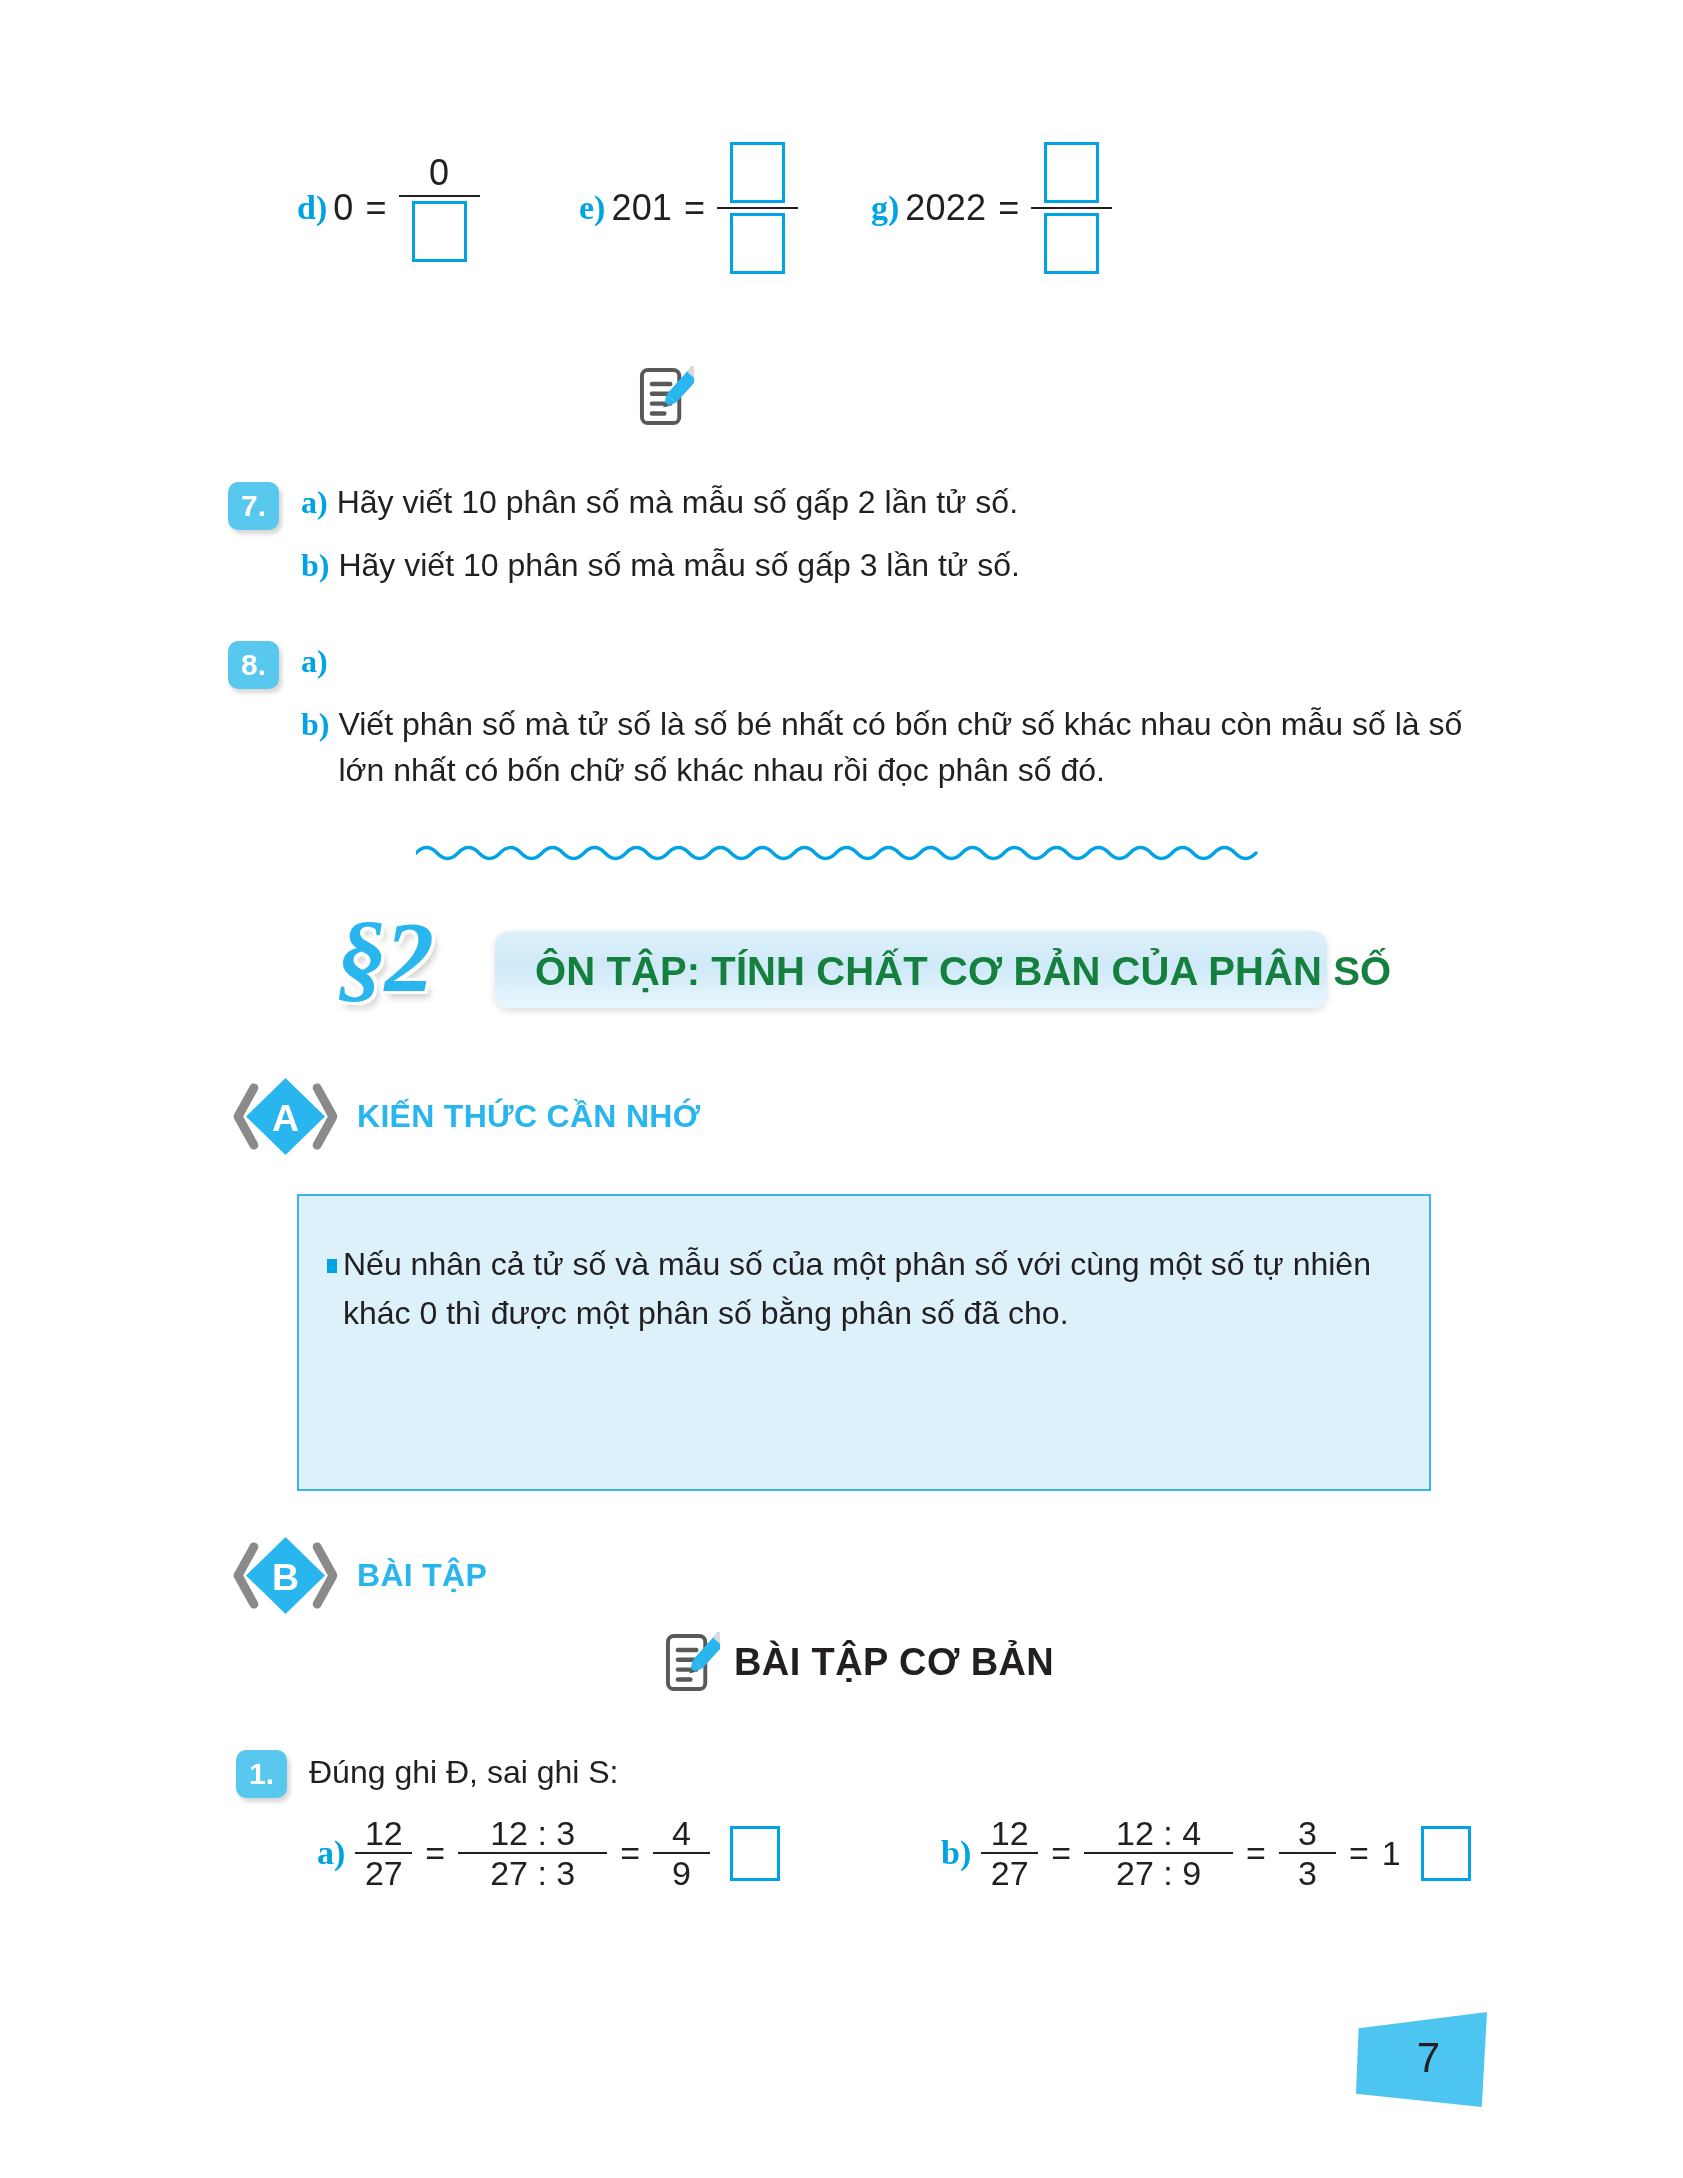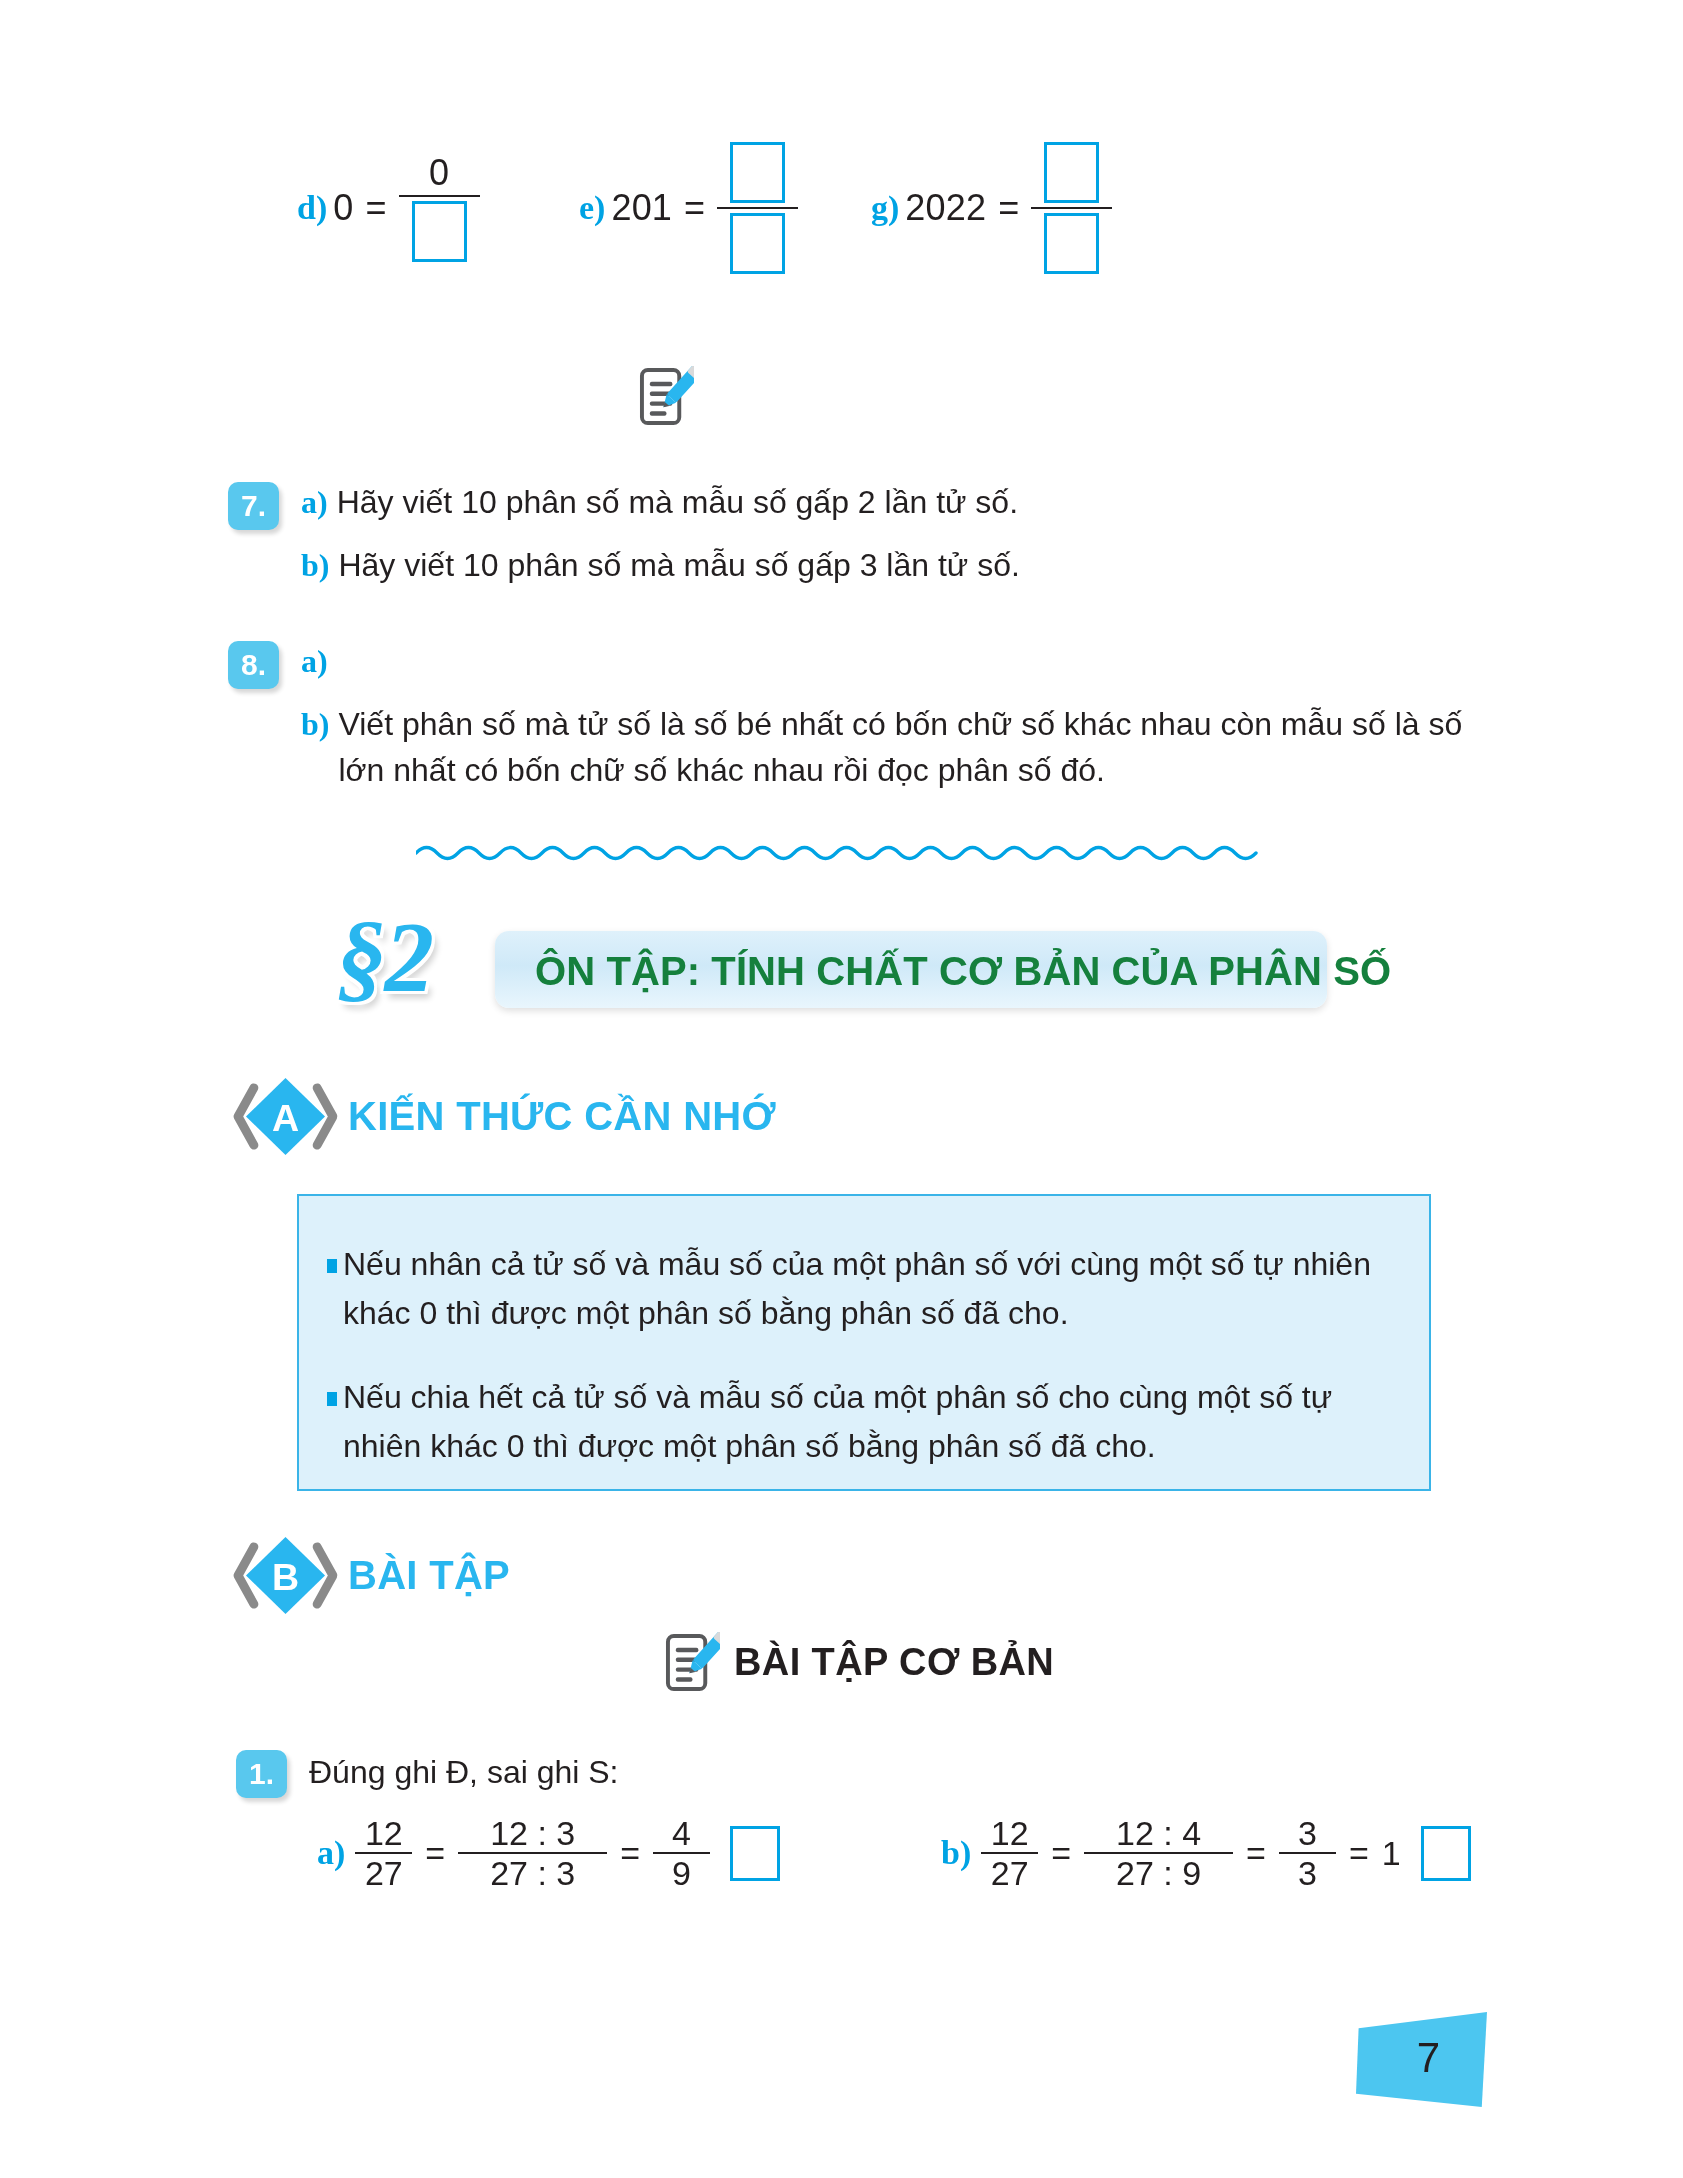--- a/index.html
+++ b/index.html
@@ -179,25 +179,25 @@
   }
 
   
   .part-header {
     position: absolute;
     display: flex;
     align-items: center;
   }
   .part-diamond-wrap { position: relative; width: 111px; height: 85px; flex: 0 0 auto; }
   .part-title {
-    font-size: 40px;
+    font-size: 32px;
     font-weight: bold;
     color: #29b6ef;
     letter-spacing: 0.3px;
-    margin-left: 7px;
+    margin-left: 16px;
     white-space: nowrap;
   }
 
   
   #knowledge-box {
     position: absolute;
     left: 297px;
     top: 1194px;
     width: 1134px;
     height: 297px;
@@ -392,24 +392,20 @@
       <text x="56" y="58" font-family="Liberation Sans, sans-serif" font-size="38" font-weight="bold" fill="#ffffff" text-anchor="middle">A</text>
     </svg>
   </span>
   <span class="part-title">KIẾN THỨC CẦN NHỚ</span>
 </div>
 
 <div id="knowledge-box">
   <div class="kb-item">
     <span class="kb-bullet"></span>
     <span>Nếu nhân cả tử số và mẫu số của một phân số với cùng một số tự nhiên khác 0 thì được một phân số bằng phân số đã cho.</span>
-  </div>
-  <div class="kb-item">
-    <span class="kb-bullet"></span>
-    <span>Nếu chia hết cả tử số và mẫu số của một phân số cho cùng một số tự nhiên khác 0 thì được một phân số bằng phân số đã cho.</span>
   </div>
 </div>
 
 <div class="part-header" style="left:230px; top:1533px;">
   <span class="part-diamond-wrap">
     <svg width="111" height="85" viewBox="0 0 112 86" xmlns="http://www.w3.org/2000/svg">
       <path d="M24 14 L8 43 L24 72" fill="none" stroke="#8a8a8a" stroke-width="9" stroke-linecap="round" stroke-linejoin="round"></path>
       <path d="M88 14 L104 43 L88 72" fill="none" stroke="#8a8a8a" stroke-width="9" stroke-linecap="round" stroke-linejoin="round"></path>
       <polygon points="56,4 96,43 56,82 16,43" fill="#29b6ef"></polygon>
       <text x="56" y="58" font-family="Liberation Sans, sans-serif" font-size="38" font-weight="bold" fill="#ffffff" text-anchor="middle">B</text>

